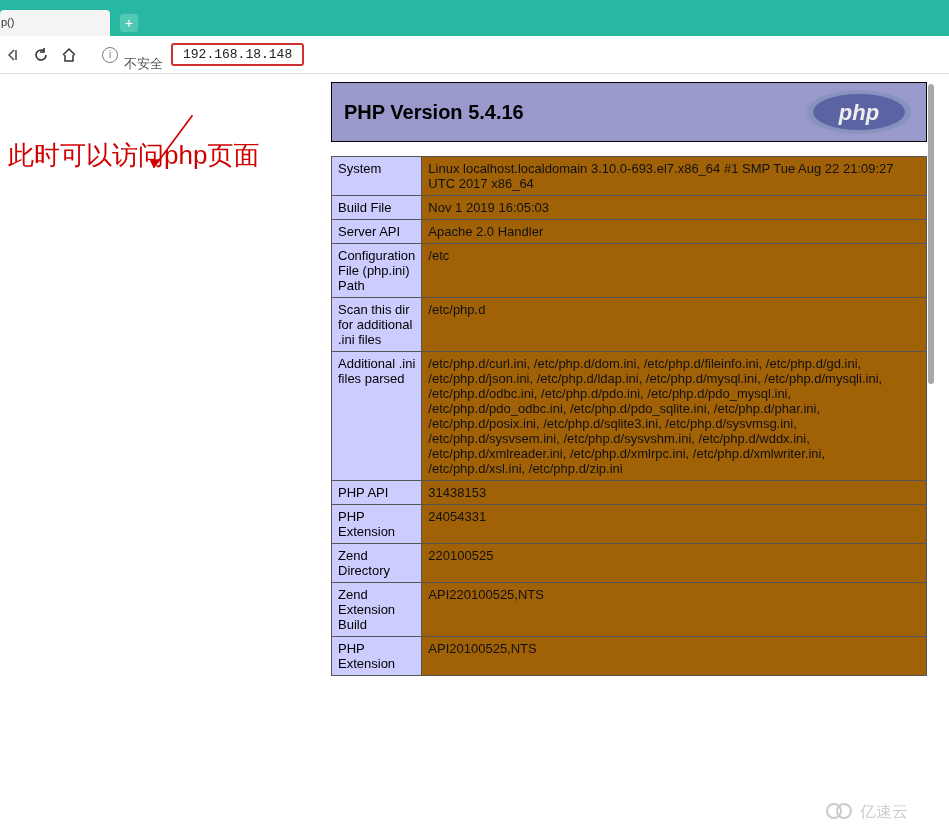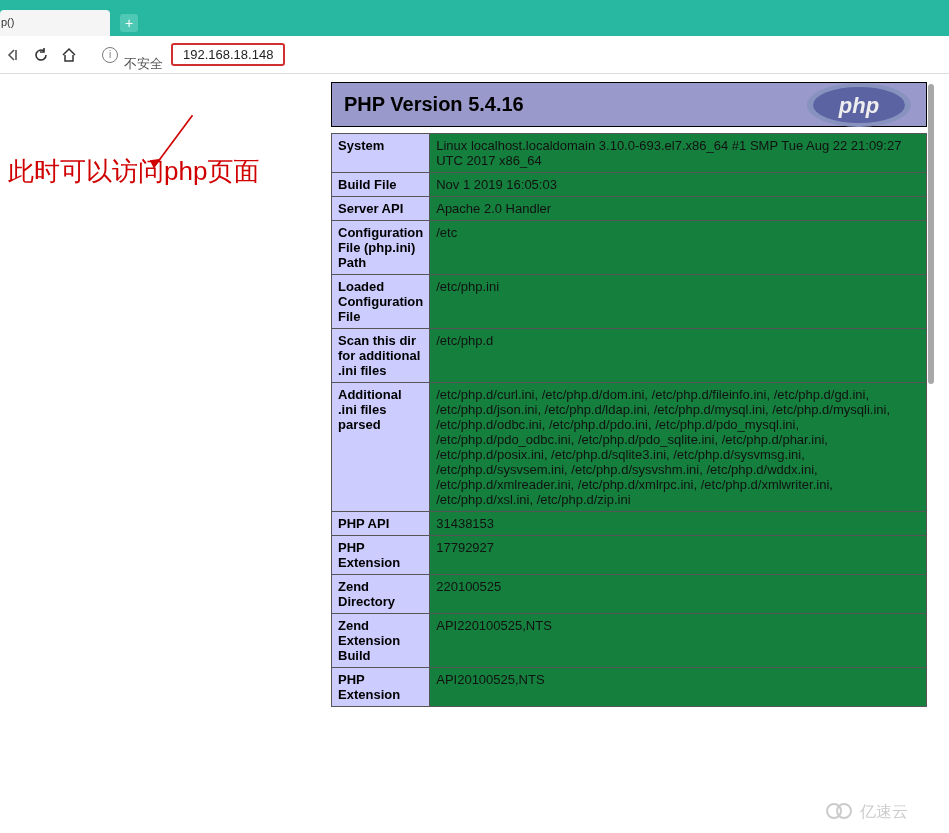--- a/index.html
+++ b/index.html
@@ -77,20 +77,21 @@
     text-align: center;
   }
   .security-text { color: #555; font-size: 13px; margin-top: 18px; }
   .url-box {
     border: 2px solid #d03030;
     border-radius: 3px;
     padding: 2px 10px;
     margin-left: 2px;
     color: #222;
     font-size: 13px;
+    font-family: Liberation Mono, monospace;
   }
 
   
   .viewport {
     position: relative;
     height: calc(833px - 36px - 38px);
     background: #fff;
     overflow: hidden;
   }
   .right-edge {
@@ -103,41 +104,41 @@
 
   
   .arrow {
     position: absolute;
     left: 140px; top: 30px;
     width: 60px;
     pointer-events: none;
   }
   .callout {
     position: absolute;
-    left: 8px; top: 80px;
+    left: 8px; top: 64px;
     color: #d00000;
     font-size: 26px;
     font-family: "Microsoft YaHei", Arial, sans-serif;
   }
 
   
   .php-body {
     position: absolute;
     left: 331px; top: 8px;
     width: 596px;
   }
   .php-header {
     background: #9999cc;
     border: 1px solid #000;
-    height: 45px;
+    height: 60px;
     display: flex;
     align-items: center;
     justify-content: space-between;
     padding: 0 12px;
-    margin-bottom: 6px;
+    margin-bottom: 14px;
   }
   .php-header-title {
     font-size: 20px;
     font-weight: bold;
     color: #000;
   }
   .php-logo {
     width: 110px; height: 50px;
     display: flex;
     align-items: center;
@@ -152,26 +153,26 @@
   }
   table.info td {
     border: 1px solid #555;
     padding: 4px 6px;
     vertical-align: top;
     font-size: 13px;
     color: #000;
   }
   table.info td.key {
     background: #ccccff;
-    font-weight: bold;
+    font-weight: normal;
     width: 90px;
     word-wrap: break-word;
   }
   table.info td.val {
-    background: #15803d;
+    background: #a16207;
     color: #111;
   }
 
   
   .watermark {
     position: absolute;
     right: 19px; bottom: 4px;
     opacity: 0.5;
     pointer-events: none;
   }
@@ -246,38 +247,34 @@
           </tr>
           <tr>
             <td class="key">Server API</td>
             <td class="val">Apache 2.0 Handler</td>
           </tr>
           <tr>
             <td class="key">Configuration File (php.ini) Path</td>
             <td class="val">/etc</td>
           </tr>
           <tr>
-            <td class="key">Loaded Configuration File</td>
-            <td class="val">/etc/php.ini</td>
-          </tr>
-          <tr>
             <td class="key">Scan this dir for additional .ini files</td>
             <td class="val">/etc/php.d</td>
           </tr>
           <tr>
             <td class="key">Additional .ini files parsed</td>
             <td class="val">/etc/php.d/curl.ini, /etc/php.d/dom.ini, /etc/php.d/fileinfo.ini, /etc/php.d/gd.ini, /etc/php.d/json.ini, /etc/php.d/ldap.ini, /etc/php.d/mysql.ini, /etc/php.d/mysqli.ini, /etc/php.d/odbc.ini, /etc/php.d/pdo.ini, /etc/php.d/pdo_mysql.ini, /etc/php.d/pdo_odbc.ini, /etc/php.d/pdo_sqlite.ini, /etc/php.d/phar.ini, /etc/php.d/posix.ini, /etc/php.d/sqlite3.ini, /etc/php.d/sysvmsg.ini, /etc/php.d/sysvsem.ini, /etc/php.d/sysvshm.ini, /etc/php.d/wddx.ini, /etc/php.d/xmlreader.ini, /etc/php.d/xmlrpc.ini, /etc/php.d/xmlwriter.ini, /etc/php.d/xsl.ini, /etc/php.d/zip.ini</td>
           </tr>
           <tr>
             <td class="key">PHP API</td>
             <td class="val">31438153</td>
           </tr>
           <tr>
             <td class="key">PHP Extension</td>
-            <td class="val">17792927</td>
+            <td class="val">24054331</td>
           </tr>
           <tr>
             <td class="key">Zend Directory</td>
             <td class="val">220100525</td>
           </tr>
           <tr>
             <td class="key">Zend Extension Build</td>
             <td class="val">API220100525,NTS</td>
           </tr>
           <tr>

